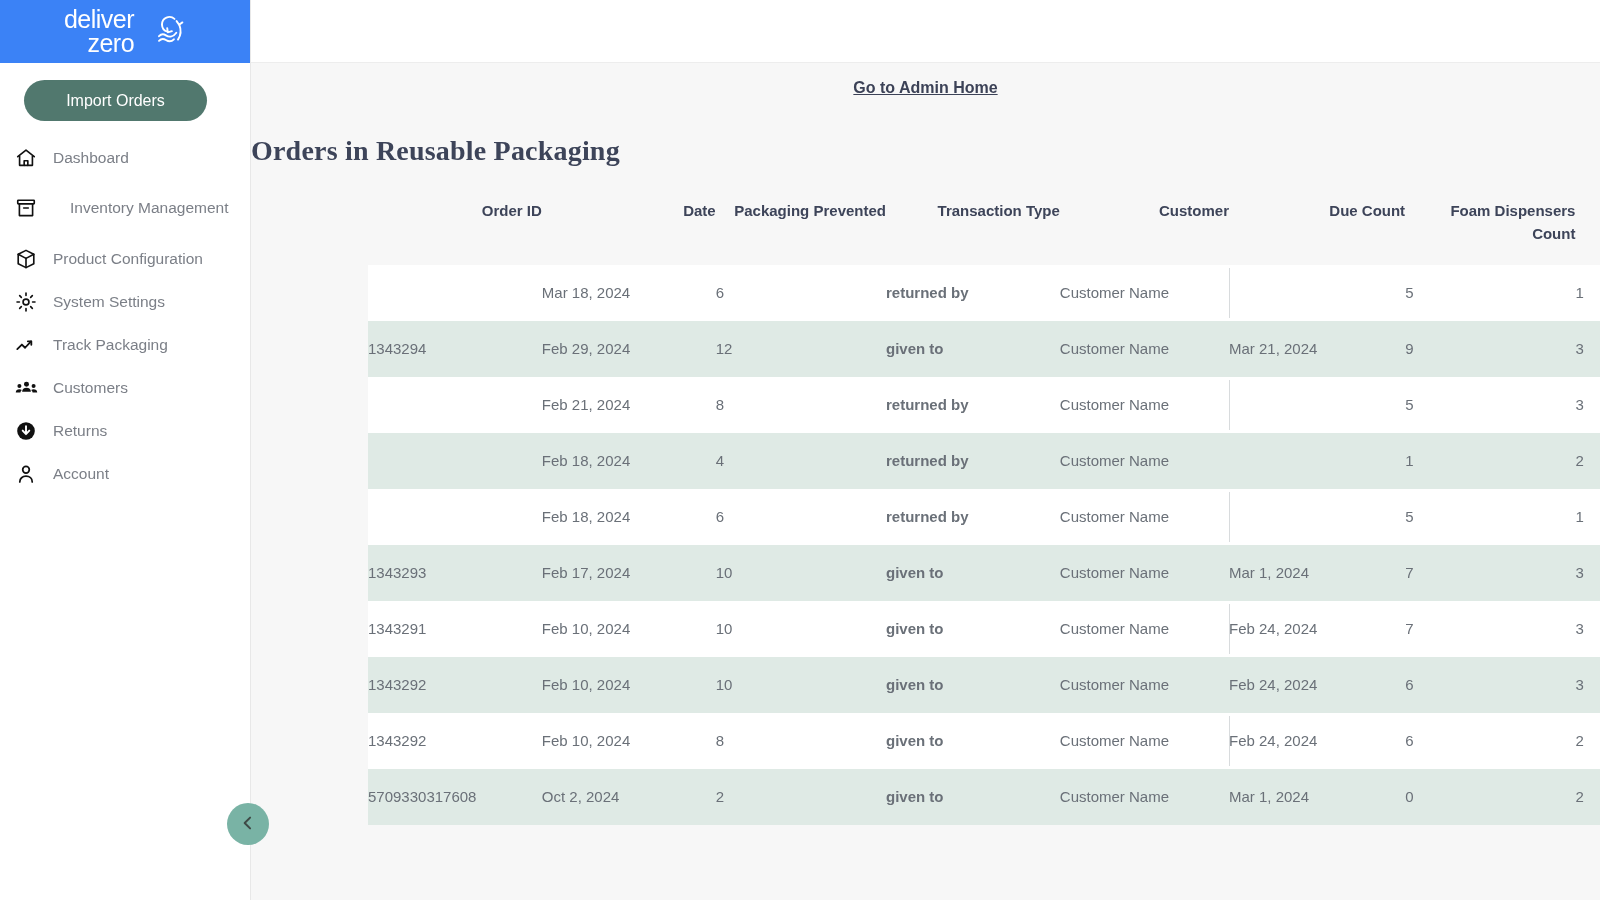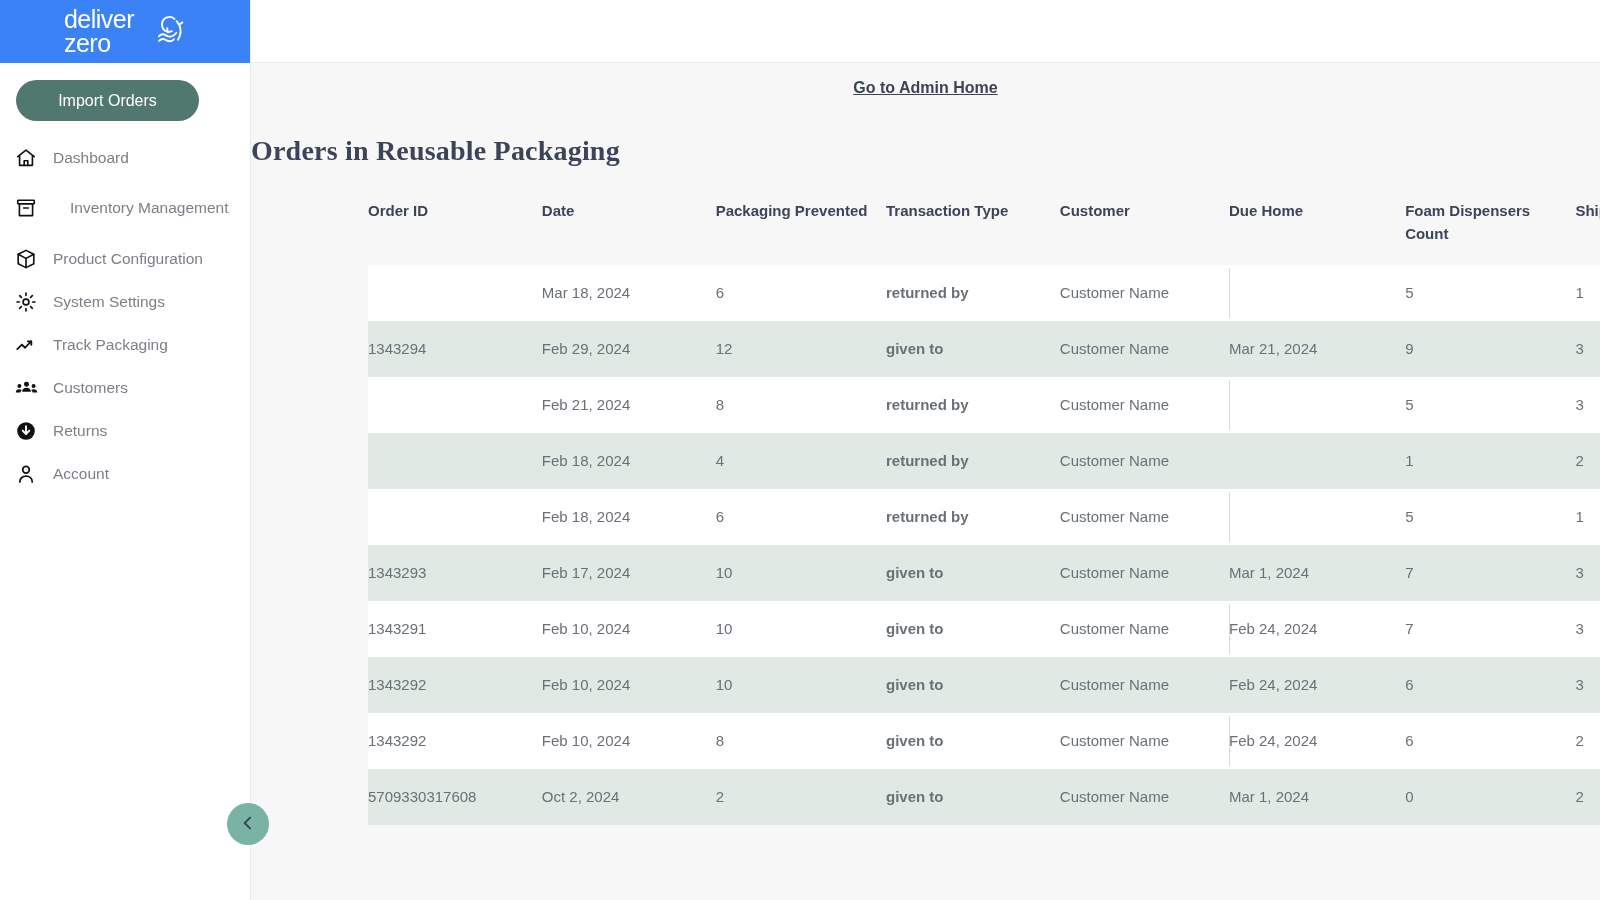--- a/index.html
+++ b/index.html
@@ -26,23 +26,23 @@
     display: flex; align-items: center; justify-content: center;
   }
   .logo-wrap { display: flex; align-items: center; gap: 6px; }
   .logo-text {
     color: #ffffff;
     line-height: 0.93;
     font-size: 25px;
     font-weight: 300;
     letter-spacing: -0.5px;
   }
-  .logo-text .l2 { display: block; }
-
-  .import-wrap { padding: 17px 0 0 8px; margin-left: 8px; }
+  .logo-text .l2 { display: block; text-align: right; }
+
+  .import-wrap { padding: 17px 0 0 24px; }
   .import-btn {
     display: block;
     width: 183px; height: 41px;
     border-radius: 21px;
     background: #51786e;
     color: #ffffff;
     font-size: 16px;
     border: none;
     cursor: pointer;
     font-family: "Liberation Sans", sans-serif;
@@ -119,21 +119,21 @@
   
   .table-wrap {
     position: absolute;
     left: 117px;
     top: 125px;
     width: 1271px;
     overflow: hidden;
   }
   table.dz { border-collapse: collapse; table-layout: fixed; width: 1400px; }
   table.dz thead th {
-    text-align: left;
+    text-align: right;
     vertical-align: top;
     font-size: 15px;
     font-weight: bold;
     color: #3d4459;
     padding: 11px 0 19px 0;
     line-height: 1.55;
     background: #f7f7f7;
   }
   table.dz tbody td {
     font-size: 15px;
@@ -326,21 +326,21 @@
               <col class="col-foam">
               <col class="col-crate">
           </colgroup>
           <thead>
             <tr>
               <th>Order ID</th>
               <th>Date</th>
               <th>Packaging Prevented</th>
               <th>Transaction Type</th>
               <th>Customer</th>
-              <th>Due Home</th>
+              <th>Due Count</th>
               <th>Foam Dispensers Count</th>
               <th>Shipping Crates Count</th>
             </tr>
           </thead>
           <tbody id="orders-tbody">
               <tr class="even">
                 <td class="c-oid"></td>
                 <td class="c-date">Mar 18, 2024</td>
                 <td class="c-count">6</td>
                 <td class="c-type">returned by</td>

